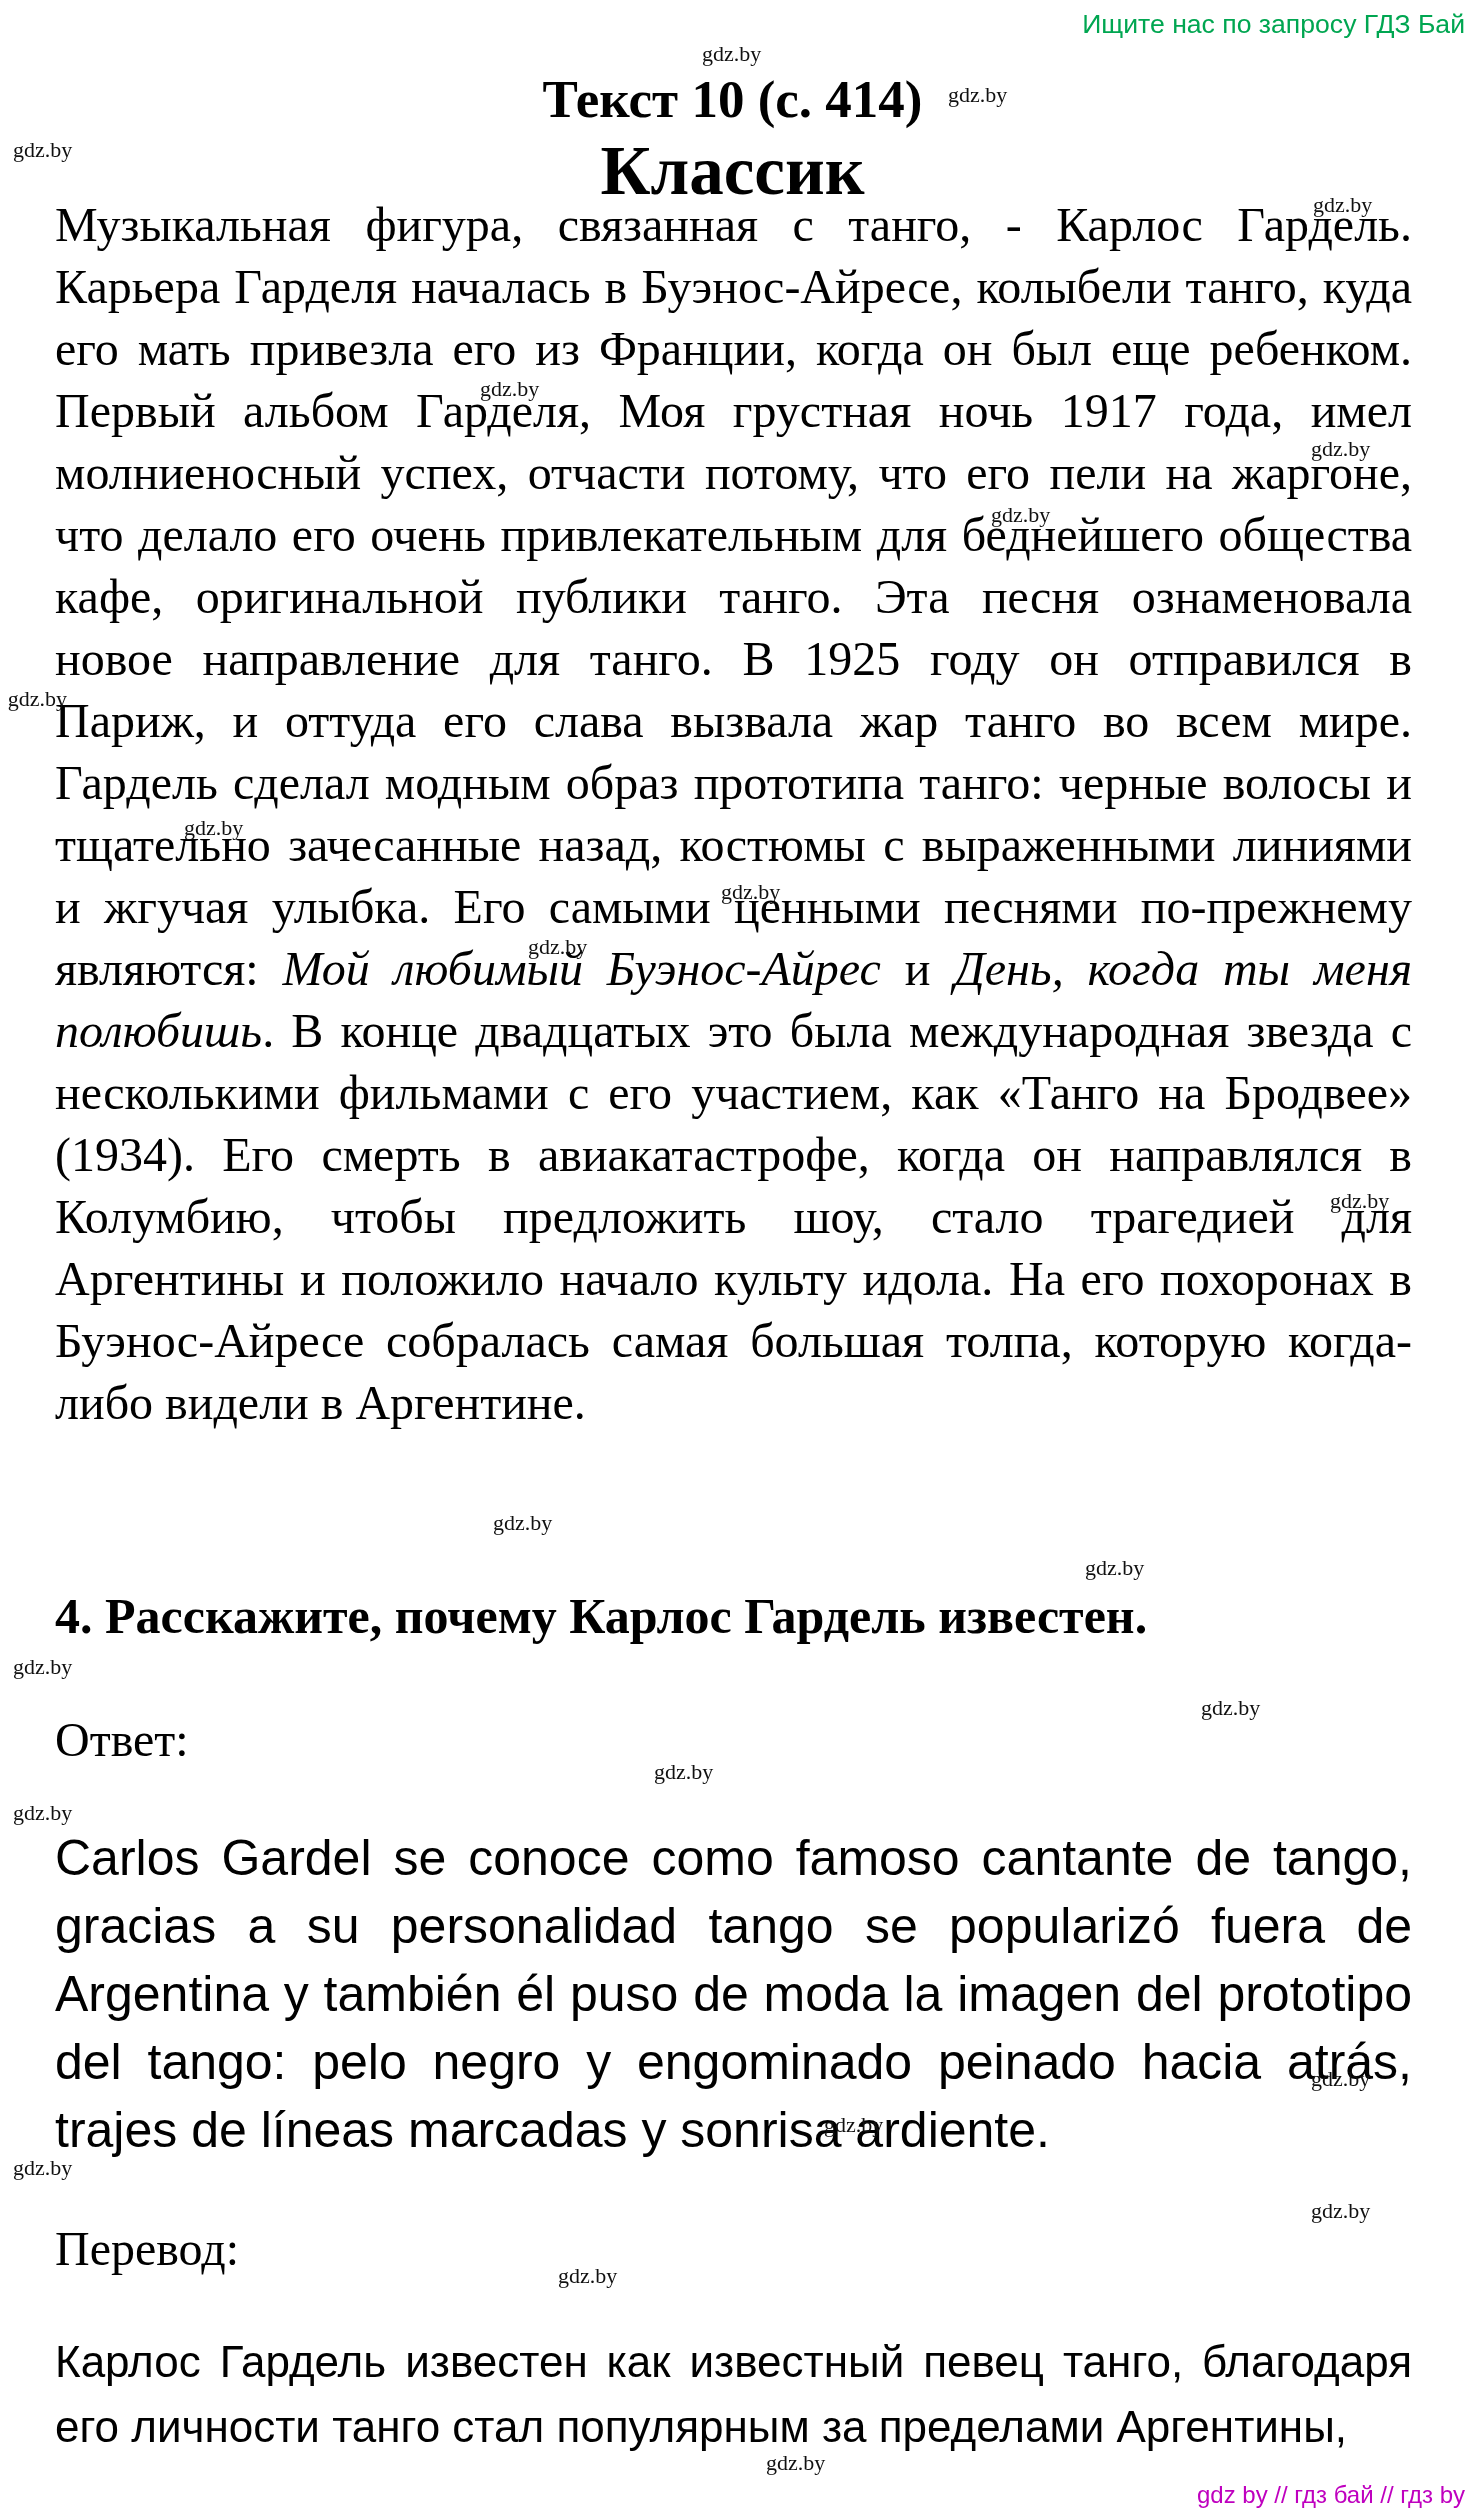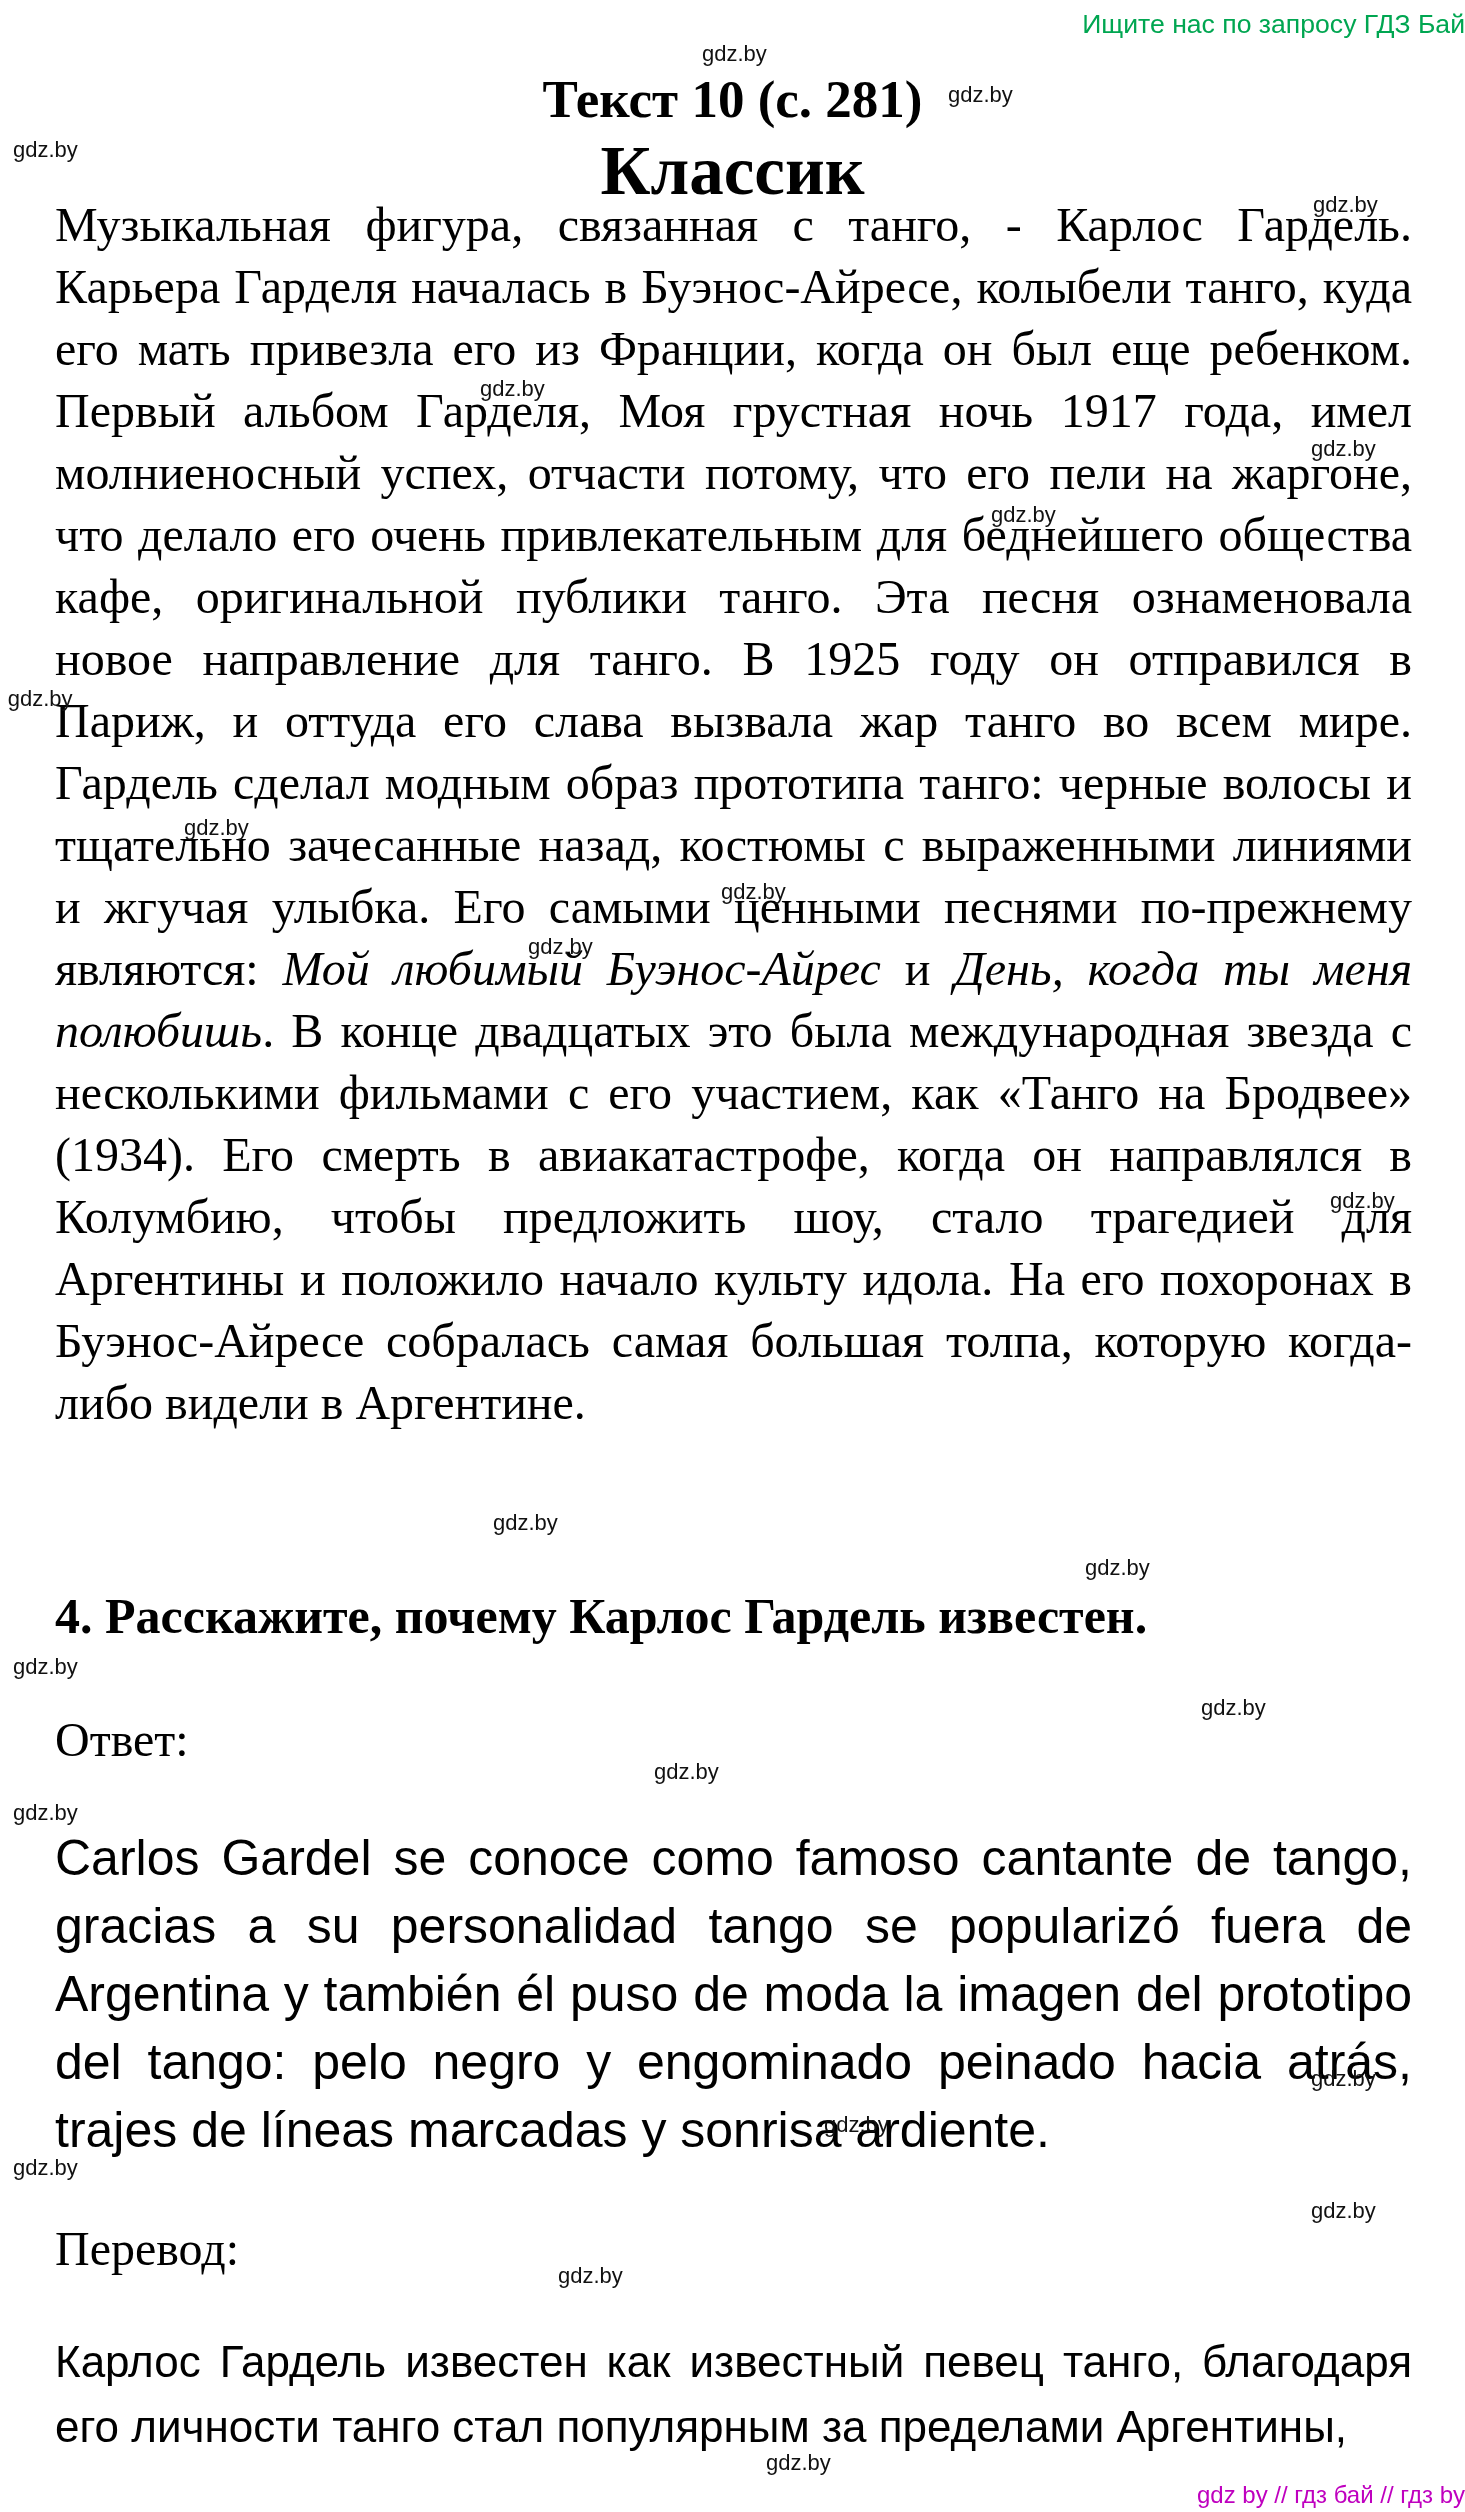--- a/index.html
+++ b/index.html
@@ -59,34 +59,34 @@
     text-align: justify;
   }
   .footer {
     position: absolute; top: 2481px; left: 0; width: 100%;
     text-align: right;
     font-family: "Liberation Sans", sans-serif;
     font-size: 24px; color: #bf00bf;
   }
   .wm {
     position: absolute;
-    font-family: Liberation Sans, sans-serif;
+    font-family: Liberation Serif, serif;
     font-size: 22px; color: #111111;
     white-space: nowrap;
   }
   .seg-italic { font-style: italic; }
 </style>
 </head>
 <body>
 
 <div class="page">
 
   <div class="promo">Ищите нас по запросу ГДЗ Бай</div>
 
-  <h1 class="title">Текст 10 (с. 281)</h1>
+  <h1 class="title">Текст 10 (с. 414)</h1>
   <h2 class="subtitle">Классик</h2>
 
   <p class="body-text"><span>Музыкальная фигура, связанная с танго, - Карлос Гардель. Карьера Гарделя началась в Буэнос-Айресе, колыбели танго, куда его мать привезла его из Франции, когда он был еще ребенком. Первый альбом Гарделя, Моя грустная ночь 1917 года, имел молниеносный успех, отчасти потому, что его пели на жаргоне, что делало его очень привлекательным для беднейшего общества кафе, оригинальной публики танго. Эта песня ознаменовала новое направление для танго. В 1925 году он отправился в Париж, и оттуда его слава вызвала жар танго во всем мире. Гардель сделал модным образ прототипа танго: черные волосы и тщательно зачесанные назад, костюмы с выраженными линиями и жгучая улыбка. Его самыми ценными песнями по-прежнему являются: </span><span class="seg-italic">Мой любимый Буэнос-Айрес</span><span> и </span><span class="seg-italic">День, когда ты меня полюбишь</span><span>. В конце двадцатых это была международная звезда с несколькими фильмами с его участием, как «Танго на Бродвее» (1934). Его смерть в авиакатастрофе, когда он направлялся в Колумбию, чтобы предложить шоу, стало трагедией для Аргентины и положило начало культу идола. На его похоронах в Буэнос-Айресе собралась самая большая толпа, которую когда-либо видели в Аргентине.</span></p>
 
   <h3 class="question">4. Расскажите, почему Карлос Гардель известен.</h3>
 
   <p class="label label-answer">Ответ:</p>
   <p class="answer-text">Carlos Gardel se conoce como famoso cantante de tango, gracias a su personalidad tango se popularizó fuera de Argentina y también él puso de moda la imagen del prototipo del tango: pelo negro y engominado peinado hacia atrás, trajes de líneas marcadas y sonrisa ardiente.</p>
 
   <p class="label label-translation">Перевод:</p>

